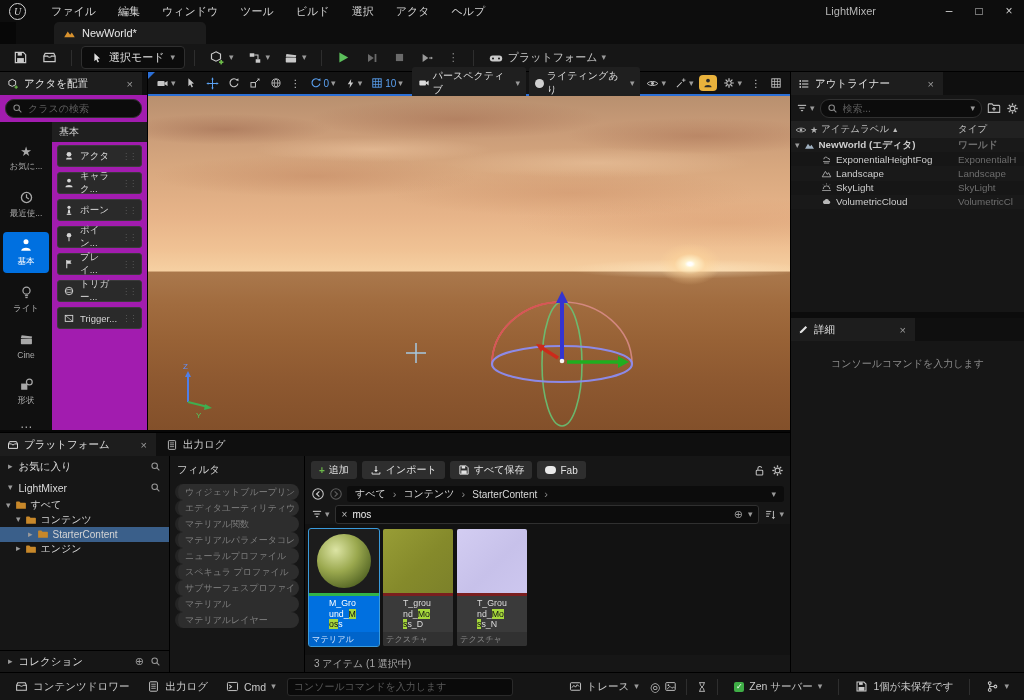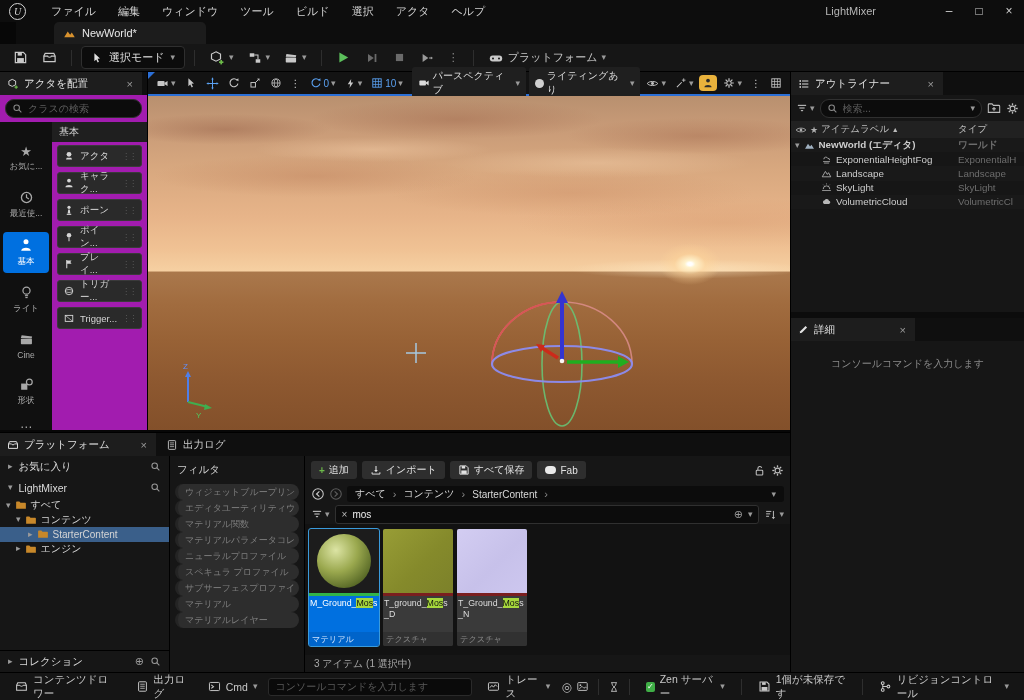--- a/index.html
+++ b/index.html
@@ -114,21 +114,21 @@
   .act-btn{background:#2e2e2e;border-radius:3px;height:18px;display:flex;align-items:center;gap:4px;padding:0 8px;color:#e2e2e2;font-size:10px;}
   #cb-nav{height:20px;display:flex;align-items:center;gap:4px;padding:0 6px;flex:none;}
   #crumbbar{flex:1;background:#0c0c0c;border-radius:3px;height:16px;display:flex;align-items:center;padding:0 8px;gap:7px;font-size:10px;color:#d8d8d8;}
   .crumb-sep{color:#8a8a8a;font-size:11px;}
   #cb-search{height:20px;display:flex;align-items:center;gap:5px;padding:0 6px;flex:none;}
   #cb-grid{flex:1;background:#121212;padding:5px 4px;display:flex;gap:4px;align-items:flex-start;}
   .tile{width:70px;border-radius:2px;overflow:hidden;background:#333;}
   .tile.sel{outline:1px solid #3a9bdc;}
   .tile-img{height:64px;}
   .tile-bar{height:3px;}
-  .tile-name{min-height:32px;font-size:8.8px;line-height:1.2;padding:2px 1px;word-break:break-all;background:#3a3a3a;color:#ddd;}
+  .tile-name{min-height:32px;font-size:8.8px;line-height:1.2;padding:2px 20px;word-break:break-all;background:#3a3a3a;color:#ddd;}
   .tile.sel .tile-name{background:#0070e0;color:#fff;}
   .tile-type{height:12px;font-size:8.2px;color:#8a8a8a;padding:2px 3px 0 3px;background:#313131;}
   .tile.sel .tile-type{background:#0064ca;color:#cfe4ff;}
   .hl{background:#a6d83c;color:#111;}
   #cb-status{height:17px;display:flex;align-items:center;padding:0 9px;font-size:10px;color:#a8a8a8;flex:none;}
 
   
   #statusbar{left:0;top:672px;width:1024px;height:28px;background:#151515;border-top:1px solid #000;
              box-sizing:border-box;display:flex;align-items:center;padding:0 8px;gap:4px;color:#c9c9c9;font-size:10.5px;}
   .sb-btn{display:flex;align-items:center;gap:5px;padding:3px 7px;border-radius:3px;}
@@ -1099,16 +1099,15 @@
     <svg class="ic" width="13" height="13">
         <use href="#s-floppy"></use>
       </svg>
     <span>1個が未保存です</span>
   </span>
   <span class="sep"></span>
   <span class="sb-btn">
     <svg class="ic" width="13" height="13">
         <use href="#s-branch"></use>
       </svg>
-    <span>リビジョンコントロール</span>
     <span class="chev">▾</span>
   </span>
 </div>
 
 </body></html>

